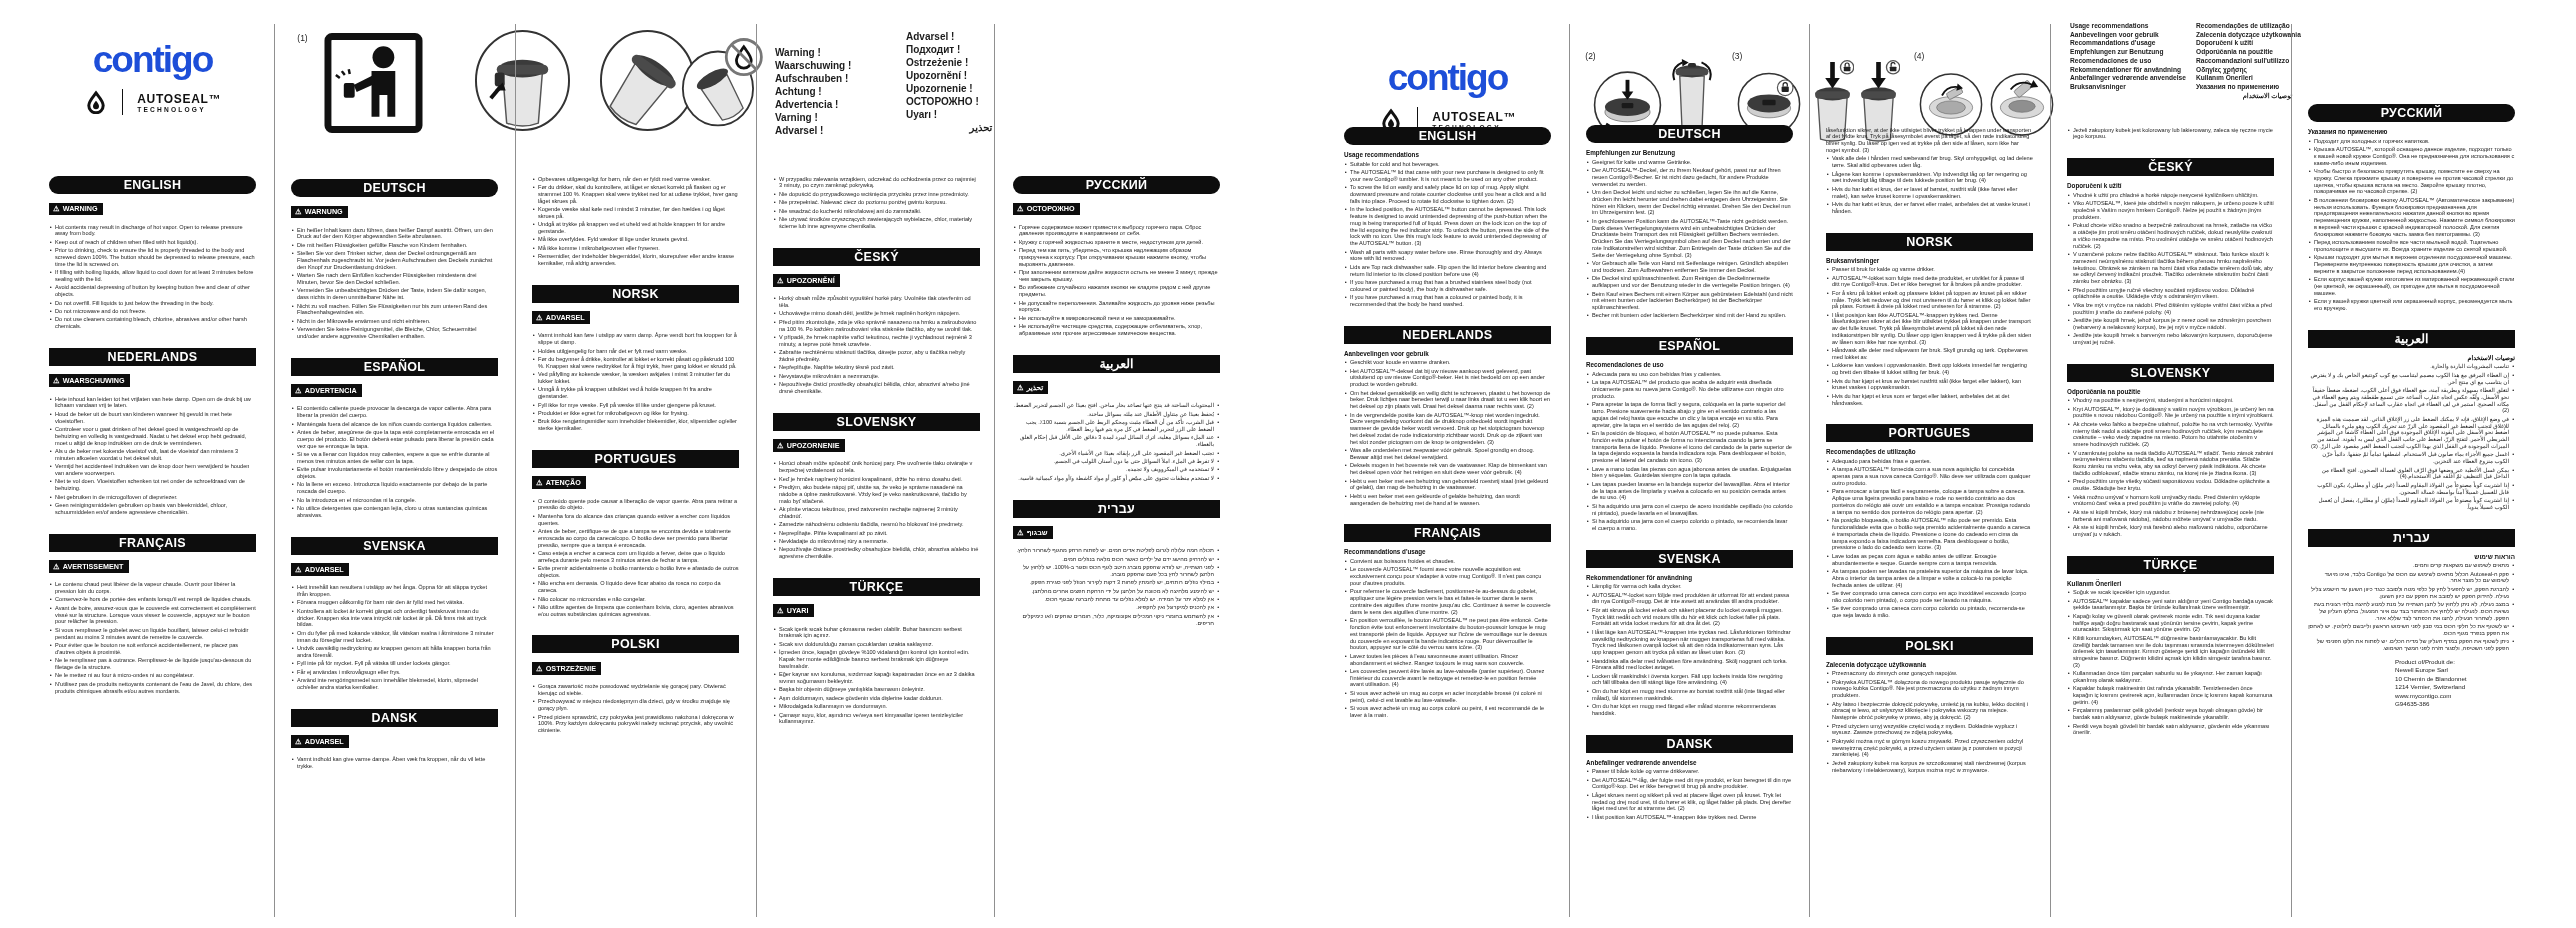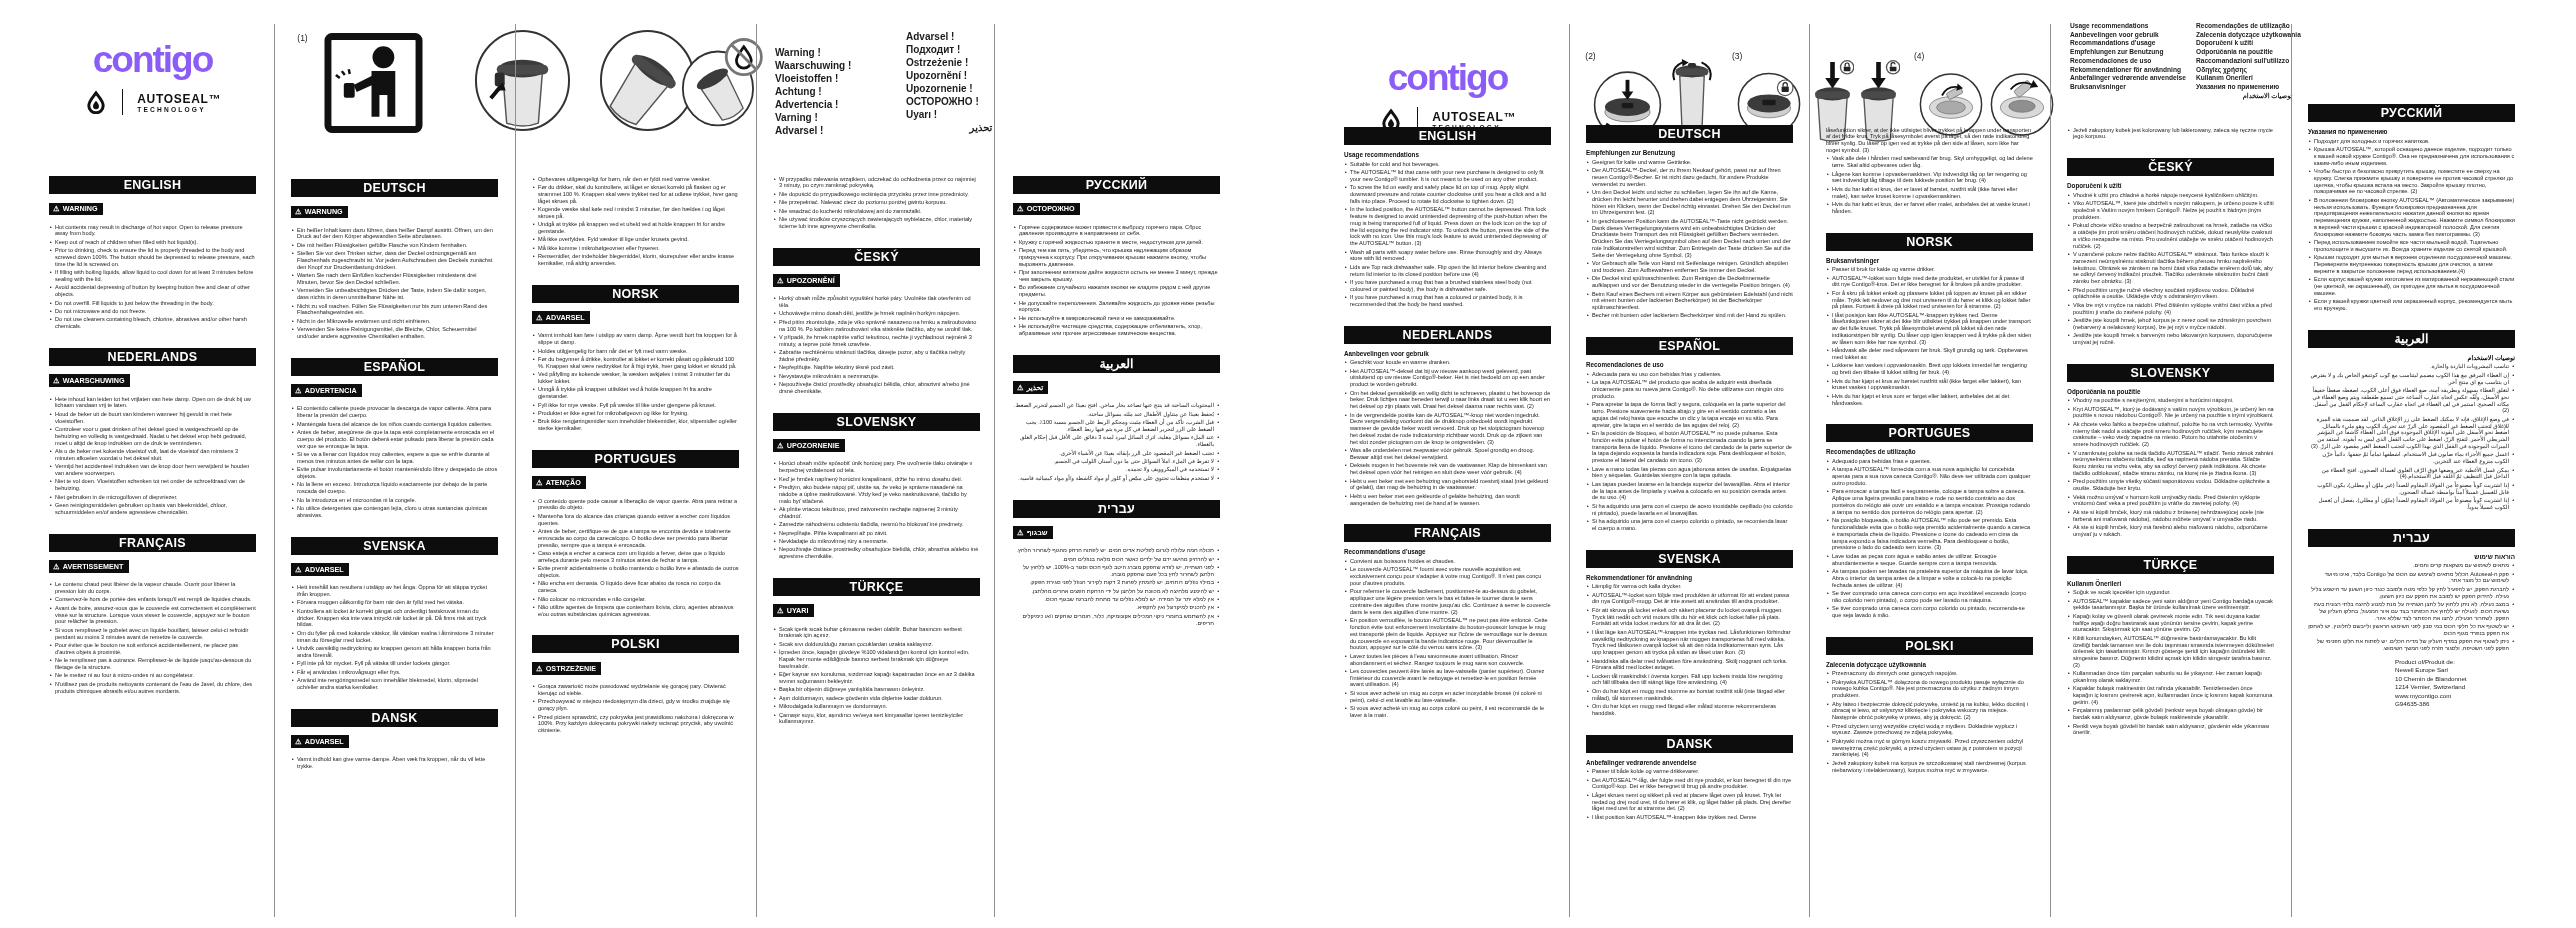--- a/index.html
+++ b/index.html
@@ -14,21 +14,21 @@
   .page-front .c4{left:773px;padding-top:173px;}
   .page-front .c5{left:1013px;padding-top:176px;}
   .page-back .c1{left:1344px;padding-top:127px;}
   .page-back .c2{left:1586px;padding-top:125px;}
   .page-back .c3{left:1826px;padding-top:124px;}
   .page-back .c4{left:2067px;padding-top:124px;}
   .page-back .c5{left:2308px;padding-top:104px;}
   
   .hdr{background:#0d0d0d;color:#fff;text-align:center;font-weight:bold;font-size:12.5px;
        height:18px;line-height:18px;letter-spacing:0.3px;margin-top:18px;}
-  .col .hdr:first-child{margin-top:0;}
+  .col .hdr:first-child{margin-top:0;border-radius:9px;}
   .badge{display:inline-block;background:#0d0d0d;color:#fff;font-weight:bold;font-size:7.2px;
          line-height:11.2px;padding:0.7px 5.3px 0.7px 4px;margin:8.5px 0 6px;}
   .badge .tri{margin-right:3.3px;font-size:7.2px;}
   .intro{font-weight:bold;font-size:6.3px;margin:6px 0 1.3px;color:#0d0d0d;}
   .intro.rtl{direction:rtl;text-align:right;}
   .bul{margin-top:2.6px;}
   .li{position:relative;font-size:5.6px;line-height:6.8px;padding-left:6px;margin-bottom:1.6px;}
   .li::before{content:"•";position:absolute;left:0.7px;}
   .bul.rtl{direction:rtl;}
   .bul.rtl .li{padding-left:0;padding-right:6px;text-align:right;}
@@ -41,21 +41,21 @@
   .warn2{left:906px;top:30px;font-size:10px;line-height:13px;width:89px;}
   .warn2 .lli:last-child{direction:rtl;text-align:right;padding-right:2.6px;}
   .use1{left:2070px;top:22px;font-size:6.6px;line-height:8.7px;width:124px;}
   .use2{left:2196px;top:22px;font-size:6.6px;line-height:8.7px;width:99px;}
   .use2 .lli:last-child{direction:rtl;text-align:right;padding-right:2.6px;}
   .lli{white-space:nowrap;}
   
   .logo-block{position:absolute;width:171px;text-align:center;}
   .logo-front{left:67px;top:39px;}
   .logo-back{left:1362px;top:57px;}
-  .logo-word{font-size:37px;font-weight:800;letter-spacing:-2px;color:#8b5cf6;}
+  .logo-word{font-size:37px;font-weight:800;letter-spacing:-2px;color:#1d4ed8;}
   .autoseal{display:flex;align-items:center;justify-content:center;margin-top:8px;gap:14px;}
   .as-rule{width:1.6px;height:26px;background:#111;}
   .as-text{text-align:left;color:#111;}
   .as-line1{font-size:12px;font-weight:bold;letter-spacing:0.7px;}
   .as-line2{font-size:6.6px;letter-spacing:2.2px;font-weight:bold;}
   
   .figrow{position:absolute;}
   .figrow-front{left:296px;top:24px;width:473px;height:118px;}
   .figrow-back{left:1580px;top:50px;width:460px;height:99px;}
   .figlabel{position:absolute;font-size:8.5px;color:#222;}
@@ -126,21 +126,21 @@
         </g>
         <circle cx="68" cy="22" r="19" fill="#fff" stroke="#777" stroke-width="3"></circle>
         <path d="M68 11 C73 18 76 21 76 26 a8 8 0 1 1 -16 0 C60 21 63 18 68 11 Z" fill="none" stroke="#111" stroke-width="3"></path>
         <line x1="55" y1="9" x2="81" y2="35" stroke="#777" stroke-width="3"></line>
       </svg>
     </div>
 
     <div class="langlist warn1">
         <div class="lli">Warning !</div>
         <div class="lli">Waarschuwing !</div>
-        <div class="lli">Vloeistoffen !</div>
+        <div class="lli">Aufschrauben !</div>
         <div class="lli">Achtung !</div>
         <div class="lli">Advertencia !</div>
         <div class="lli">Varning !</div>
         <div class="lli">Advarsel !</div>
       </div>
     <div class="langlist warn2">
         <div class="lli">Advarsel !</div>
         <div class="lli">Подходит !</div>
         <div class="lli">Ostrzeżenie !</div>
         <div class="lli">Upozornění !</div>

